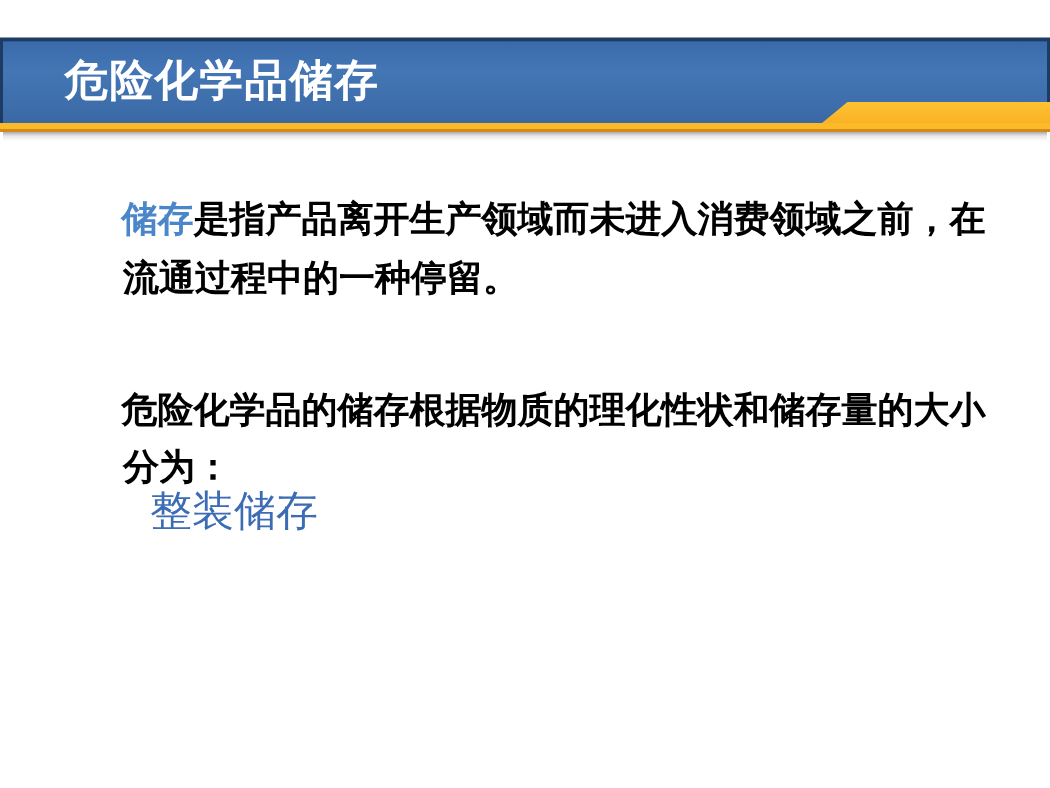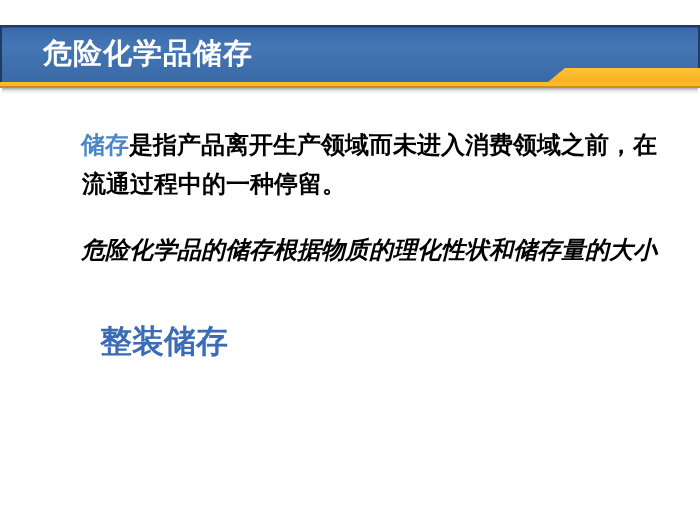--- a/index.html
+++ b/index.html
@@ -40,29 +40,29 @@
     position:absolute;left:2px;top:88px;width:696px;height:6px;
     background:linear-gradient(180deg,rgba(70,70,70,.45) 0%,rgba(130,130,130,.18) 45%,rgba(255,255,255,0) 100%);
   }
 
   
   .para{
     position:absolute;margin:0;
     font-size:24px;font-weight:bold;color:#000000;
     white-space:nowrap;
   }
-  .para-definition{left:50px;top:127px;line-height:39px;text-indent:31px;font-family:Liberation Mono, monospace;}
-  .para-classification{left:50px;top:231px;line-height:38px;text-indent:31px;font-style:italic;}
+  .para-definition{left:50px;top:127px;line-height:39px;text-indent:31px;}
+  .para-classification{left:50px;top:254px;line-height:38px;text-indent:31px;}
   .para .line2{display:block;text-indent:0;margin-left:32px;}
   .term-hl{color:#4a86c8;}
 
   .storage-list{
     position:absolute;left:100px;top:322px;
     margin:0;padding:0;list-style:none;
-    font-size:32px;font-weight:bold;line-height:38px;
+    font-size:28px;font-weight:normal;line-height:38px;
     color:#3c6cb5;white-space:nowrap;
   }
 </style>
 </head>
 <body>
 
 <div class="slide">
 
   <header class="banner">
     <div class="banner-blue">
@@ -70,20 +70,20 @@
     </div>
     <div class="banner-flag"></div>
     <div class="banner-bar"></div>
   </header>
   <div class="banner-shadow"></div>
 
   <main>
 
     <p class="para para-definition"><span class="term-hl">储存</span><span>是指产品离开生产领域而未进入消费领域之前，在</span><span class="line2">流通过程中的一种停留。</span></p>
 
-    <p class="para para-classification"><span>危险化学品的储存根据物质的理化性状和储存量的大小</span></p>
+    <p class="para para-classification"><span>危险化学品的储存根据物质的理化性状和储存量的大小</span><span class="line2">分为：</span></p>
 
     <ul class="storage-list">
       <li>整装储存</li>
     </ul>
 
   </main>
 </div>
 
 </body></html>

